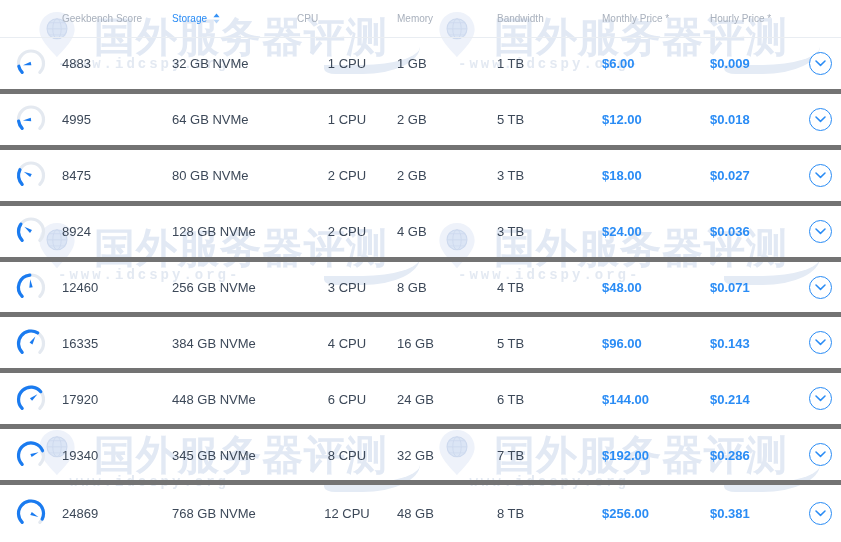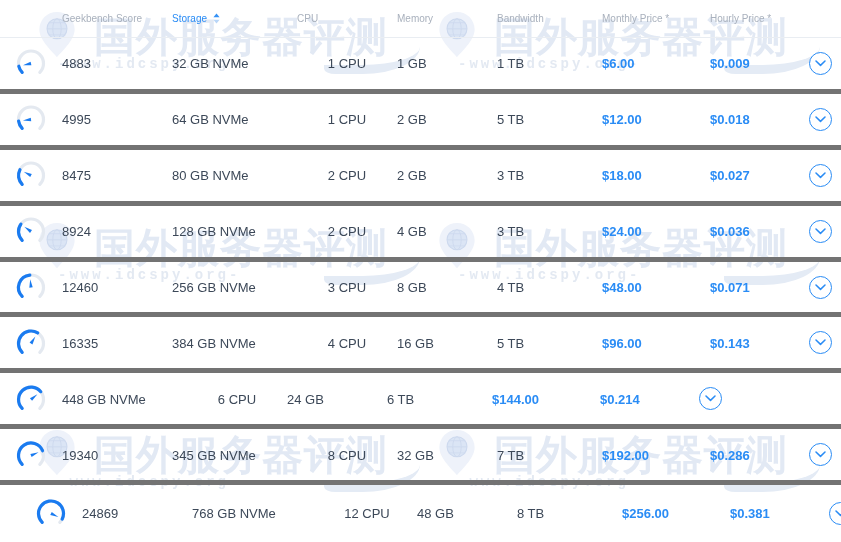--- a/index.html
+++ b/index.html
@@ -64,21 +64,21 @@
     align-items: center;
     width: 841px;
     border-bottom: 5px solid #737373;
   }
 
   .head-row {
     height: 38px;
     border-bottom: 1px solid #e9edf2;
   }
   .data-row { height: 55.9px; }
-  .data-row:last-child { border-bottom: none; padding-left: 20px; }
+  .data-row:last-child { border-bottom: none; }
 
   
   .c-gauge   { width: 62px;  flex: 0 0 62px;  display:flex; align-items:center; justify-content:center; }
   .c-score   { width: 110px; flex: 0 0 110px; }
   .c-storage { width: 125px; flex: 0 0 125px; }
   .c-cpu     { width: 100px; flex: 0 0 100px; text-align: center; }
   .c-mem     { width: 100px; flex: 0 0 100px; }
   .c-bw      { width: 105px; flex: 0 0 105px; }
   .c-month   { width: 108px; flex: 0 0 108px; }
   .c-hour    { width: 90px;  flex: 0 0 90px; }
@@ -403,20 +403,21 @@
           </div>
         </div>
         <div class="row data-row">
           <div class="c-gauge">
             <svg width="34" height="34" viewBox="0 0 34 34">
     <path d="M 8.16 26.34 A 12.5 12.5 0 1 1 25.84 26.34" fill="none" stroke="#e4e9f0" stroke-width="3.2" stroke-linecap="round"></path>
     <path d="M 8.16 26.34 A 12.5 12.5 0 1 1 26.76 9.68" fill="none" stroke="#1a7bf0" stroke-width="3.2" stroke-linecap="round"></path>
     <path d="M 18.06 18.83 L 23.40 12.37 L 15.94 16.17 Z" fill="#1a7bf0"></path>
   </svg>
           </div>
+          <div class="c-score"><span class="cell">17920</span></div>
           <div class="c-storage"><span class="cell">448 GB NVMe</span></div>
           <div class="c-cpu"><span class="cell">6 CPU</span></div>
           <div class="c-mem"><span class="cell">24 GB</span></div>
           <div class="c-bw"><span class="cell">6 TB</span></div>
           <div class="c-month"><span class="cell price">$144.00</span></div>
           <div class="c-hour"><span class="cell price">$0.214</span></div>
           <div class="c-exp">
             <div class="expand-btn">
               <svg width="11" height="7" viewBox="0 0 11 7">
                 <path d="M1 1 L5.5 5.4 L10 1" fill="none" stroke="#2a8cf5" stroke-width="1.5" stroke-linecap="round" stroke-linejoin="round"></path>

